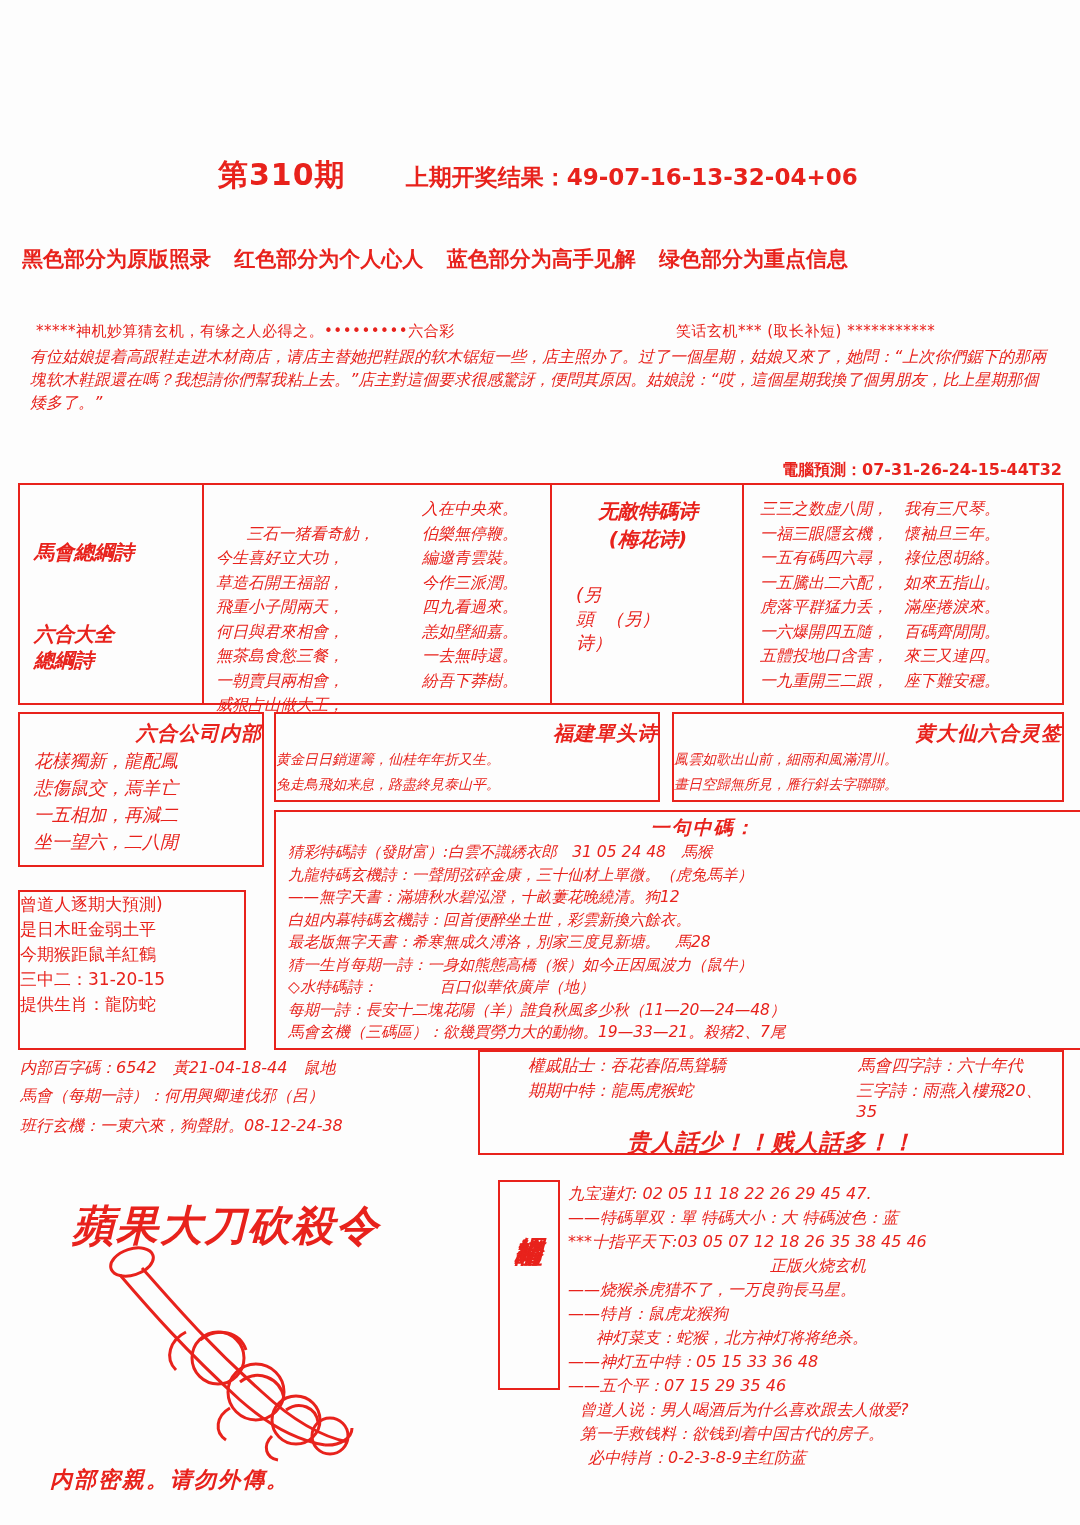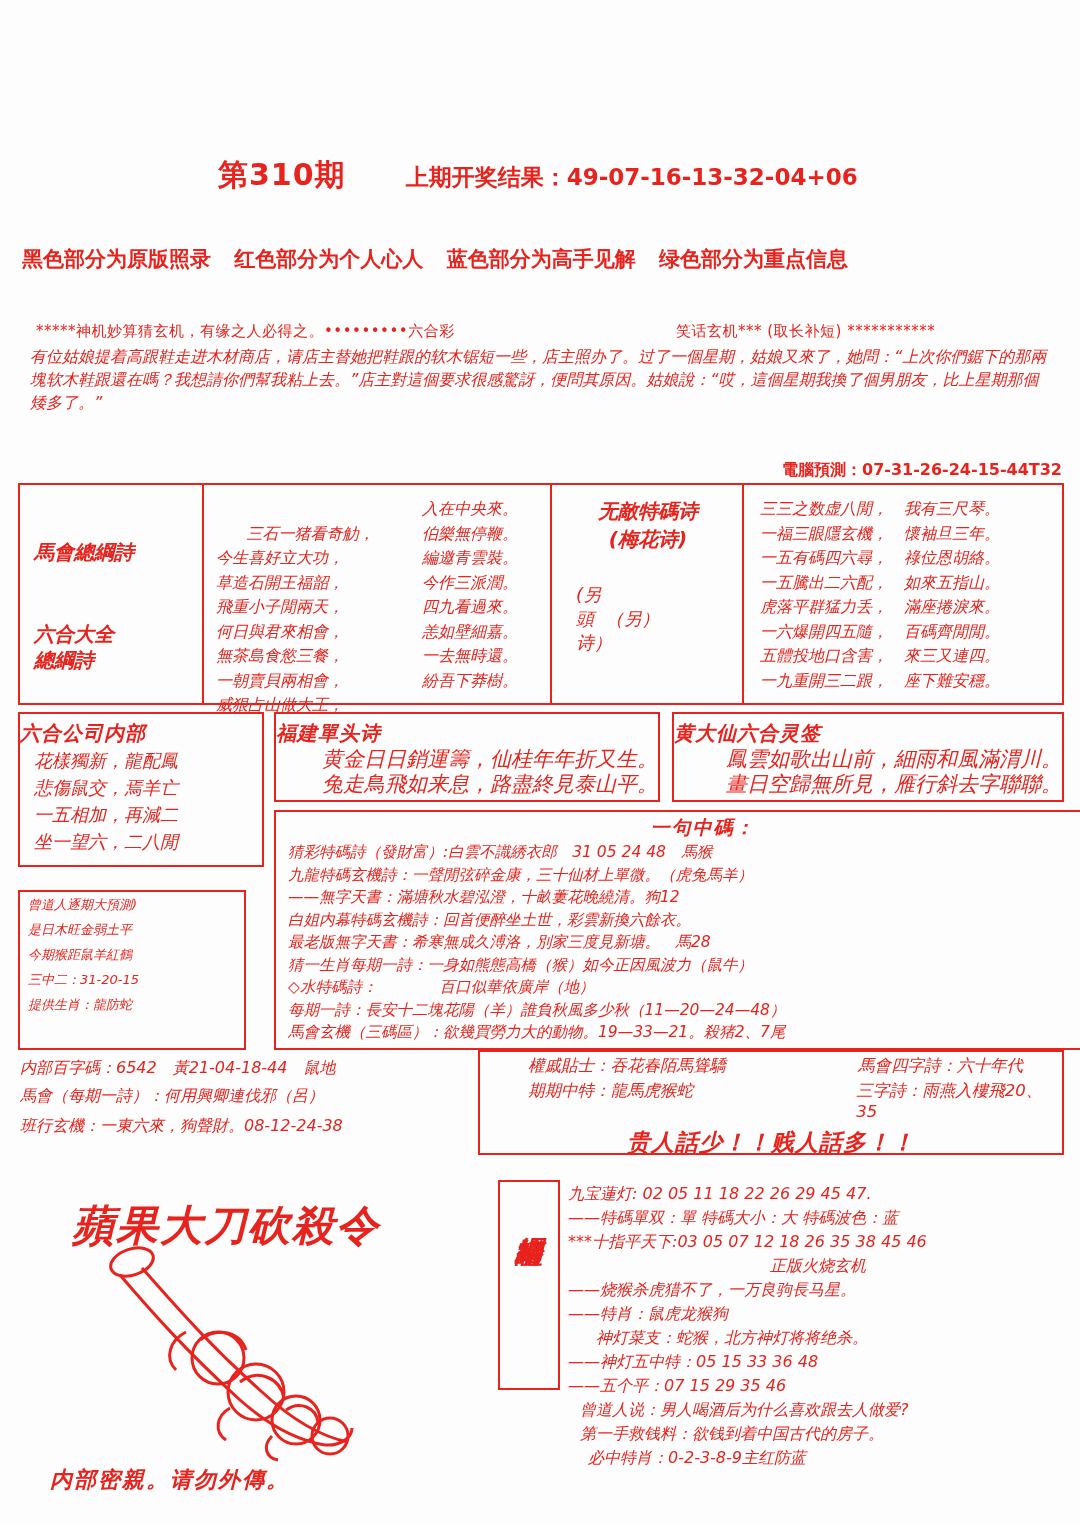--- a/index.html
+++ b/index.html
@@ -42,32 +42,32 @@
   #p1{left:196px;top:12px;}
   #p1 .c2{position:absolute;left:206px;top:0;}
   .mid-title{position:absolute;left:548px;top:12px;font-size:20px;font-weight:bold;font-style:italic;line-height:28px;text-align:center;width:160px;}
   .mid-sub{position:absolute;left:556px;top:98px;font-size:18px;font-style:italic;line-height:24px;}
   #p2{left:740px;top:12px;}
 
   
   #b2{left:18px;top:712px;width:246px;height:155px;}
   #b3{left:274px;top:712px;width:386px;height:90px;}
   #b4{left:672px;top:712px;width:392px;height:90px;}
-  .bx-title{text-align:left;font-size:20px;font-weight:bold;font-style:italic;margin-top:6px;letter-spacing:1px;}
-  .bx-body{font-size:21px;line-height:25px;font-style:italic;text-align:right;}
+  .bx-title{text-align:right;font-size:20px;font-weight:bold;font-style:italic;margin-top:6px;letter-spacing:1px;}
+  .bx-body{font-size:14px;line-height:25px;font-style:italic;text-align:left;}
   #b2 .bx-body{text-align:left;padding-left:14px;line-height:27px;font-size:18px;}
 
   
   #b5{left:274px;top:810px;width:858px;height:240px;}
   #b5 .h{font-size:19px;font-weight:bold;font-style:italic;text-align:center;margin-top:3px;letter-spacing:2px;}
   #b5 .l{font-size:15.5px;line-height:22.5px;font-style:italic;padding-left:12px;}
 
   
   #b6{left:18px;top:890px;width:228px;height:160px;}
-  #b6 .l{font-size:13px;line-height:25px;font-style:italic;padding-left:8px;}
+  #b6 .l{font-size:17px;line-height:25px;}
   #b6 .l.c{}
 
   
   .bl{position:absolute;left:20px;font-size:16px;font-style:italic;}
   #bl1{top:1058px;}
   #bl2{top:1086px;}
   #bl3{top:1116px;}
 
   
   #b7{left:478px;top:1050px;width:586px;height:105px;}

